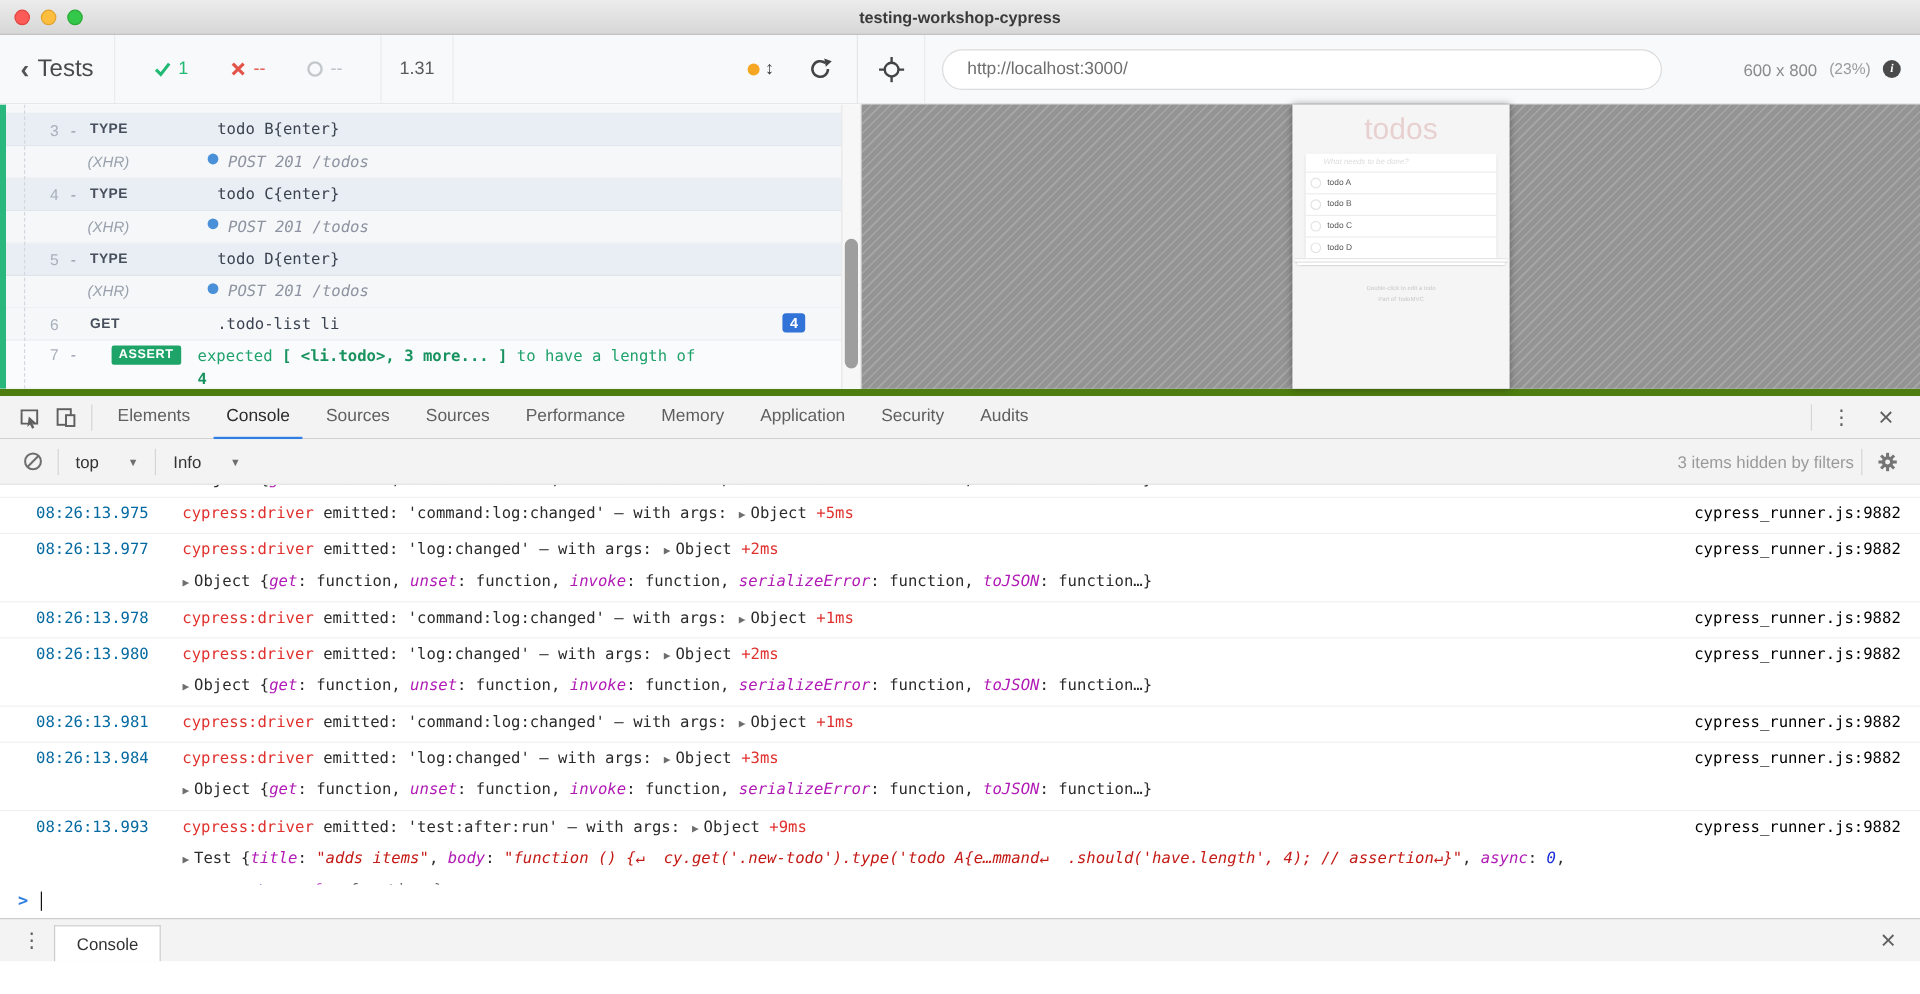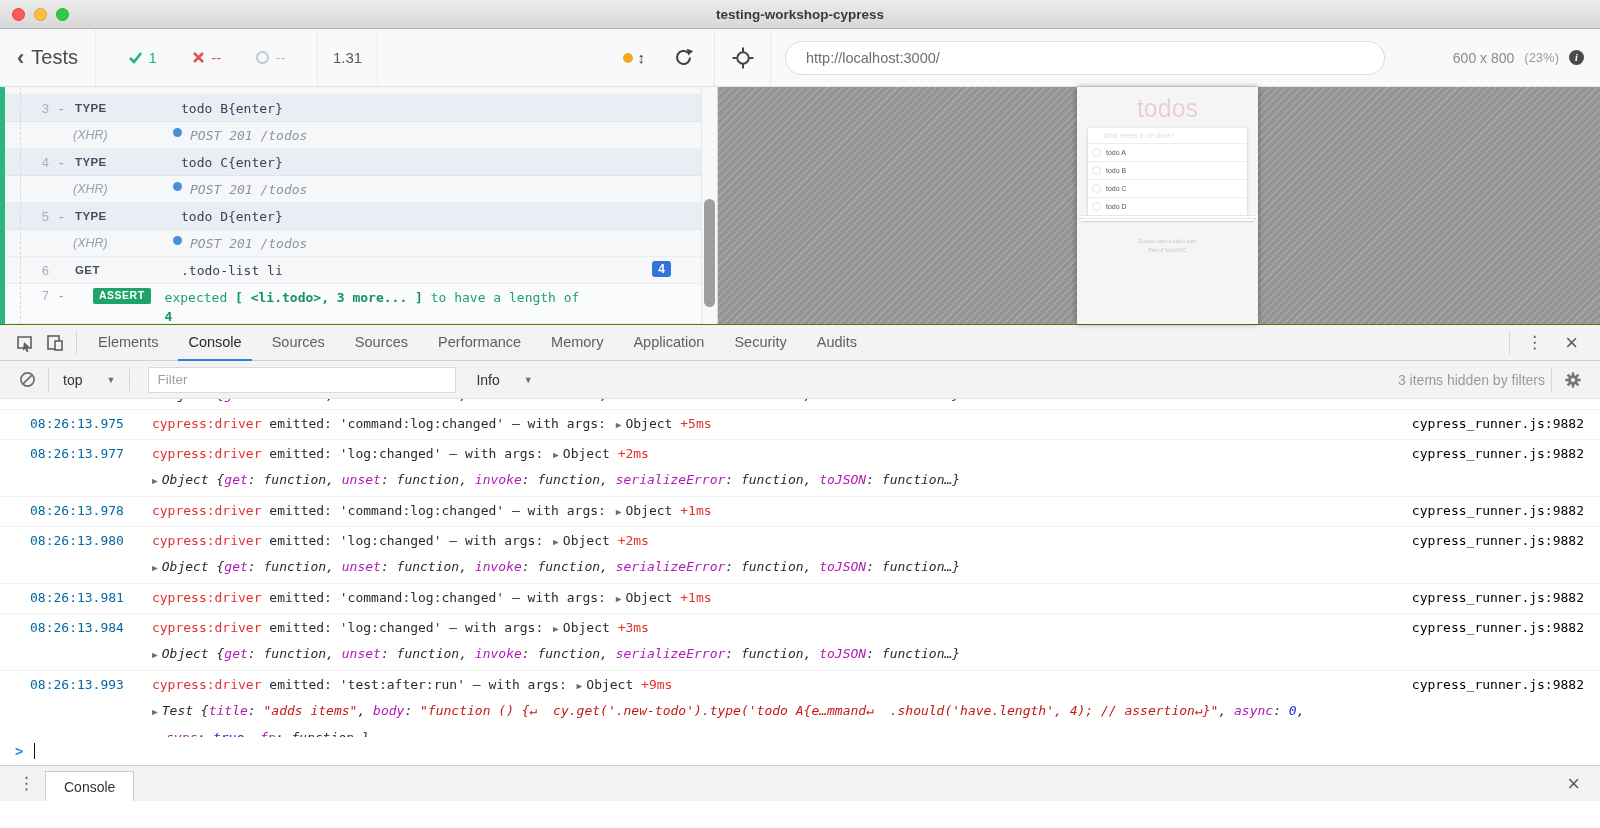--- a/index.html
+++ b/index.html
@@ -71,21 +71,21 @@
   .app-title{margin-top:7px;text-align:center;font-size:25px;font-weight:300;color:rgba(175,47,47,.18)}
   .todo-card{margin:5px 11px 0;background:#fff;box-shadow:0 1px 3px rgba(0,0,0,.2)}
   .todo-new{height:15px;display:flex;align-items:center;padding-left:15px;font-size:6.5px;font-style:italic;color:#ddd}
   .todo-item{height:18px;border-top:1px solid #ededed;display:flex;align-items:center;padding-left:18px;font-size:7px;color:#555;position:relative}
   .todo-item .circle{position:absolute;left:4px;top:3.5px;width:9px;height:9px;border:1px solid #e3e3e3;border-radius:50%}
   .stack{height:3px;background:#fff;border-top:1px solid #e6e6e6;box-shadow:0 1px 1px rgba(0,0,0,.15)}
   .stack.s1{margin:0 2px}.stack.s2{margin:0 4px}
   .app-footer{margin-top:16px;text-align:center;font-size:5px;color:#c9c9c9;line-height:9px}
 
   
-  .devtools{height:477px;border-top:1px solid #4d7c0f;display:flex;flex-direction:column;background:#fff}
+  .devtools{height:477px;border-top:6px solid #4d7c0f;display:flex;flex-direction:column;background:#fff}
   .dt-tabbar{height:36px;background:#f3f3f3;border-bottom:1px solid #d0d0d0;display:flex;align-items:center;padding:0 10px;flex:none}
   .dt-ico{width:30px;height:26px;display:flex;align-items:center;justify-content:center;background:none;border:none;cursor:pointer}
   .vsep{width:1px;height:22px;background:#d5d5d5;margin:0 6px}
   .dt-tab{padding:0 10px;margin:0 5px;font-size:14.5px;color:#5f5f5f;height:36px;line-height:35px;cursor:pointer;border-bottom:2px solid transparent}
   .dt-tab.active{color:#2b2b2b;border-bottom:2px solid #2f7fe3}
   .dt-tab-right{margin-left:auto;display:flex;align-items:center}
   .kebab{font-size:17px;color:#5f5f5f;padding:0 10px;cursor:pointer;background:none;border:none;letter-spacing:0}
   .xclose{font-size:22px;color:#5f5f5f;padding:0 12px;cursor:pointer;background:none;border:none;line-height:1}
 
   .dt-toolbar{height:38px;background:#f3f3f3;border-bottom:1px solid #e4e4e4;display:flex;align-items:center;padding:0 12px;flex:none}
@@ -102,21 +102,21 @@
   .c-line{white-space:pre;line-height:22px}
   .c-main{padding:3px 0}
   .c-preview{padding:0 0 4px 120px}
   .c-preview.cont{padding-left:136px}
   .c-time{color:#0369a1;margin-right:28px}
   .c-link{float:right;color:#000000;cursor:pointer;font-size:13px}
   .seg-ns{color:#e0312e}
   .seg-ms{color:#e0312e}
   .seg-p{color:#2b2b2b}
   .seg-arw{color:#6e6e6e;font-size:9.5px;margin:0 4px 0 2px;display:inline-block;cursor:pointer}
-  .seg-pi{color:#2b2b2b;font-style:italic}
+  .seg-pi{color:#2b2b2b;}
   .seg-prop{color:#b01ab5;font-style:italic}
   .seg-str{color:#c41a16;font-style:italic}
   .seg-num{color:#1c2cd8;font-style:italic}
 
   .dt-prompt{height:28px;display:flex;align-items:center;padding-left:15px;font-family:"DejaVu Sans Mono","Liberation Mono",monospace}
   .prompt-chev{color:#2f7fe3;font-weight:bold;font-size:14px}
   .caret-bar{width:1px;height:16px;background:#111;margin-left:11px}
 
   .dt-drawer{height:36px;background:#f3f3f3;border-top:1px solid #ccc;display:flex;align-items:center;padding:0 8px;flex:none;margin-top:auto}
   .drawer-tab{height:30px;margin-top:5px;background:#fff;border:1px solid #ccc;border-bottom:none;padding:0 18px;font-size:14px;color:#333;line-height:30px;cursor:pointer}
@@ -331,21 +331,20 @@
           <circle cx="8" cy="8" r="6.2" fill="none" stroke="#6e6e6e" stroke-width="1.6"></circle>
           <path d="M3.6 12.4L12.4 3.6" stroke="#6e6e6e" stroke-width="1.6"></path>
         </svg>
       </button>
       <span class="vsep"></span>
       <span class="dd">
         <span>top</span>
         <span class="caret">▼</span>
       </span>
       <span class="vsep"></span>
-      <input class="filter-input" type="text" placeholder="Filter" style="">
       <span class="dd">
         <span>Info</span>
         <span class="caret">▼</span>
       </span>
       <span class="hidden-info">3 items hidden by filters</span>
       <span class="vsep"></span>
       <button class="dt-ico">
         <svg width="18" height="18" viewBox="0 0 20 20">
           <g fill="#757575">
             <rect x="8.6" y="1.5" width="2.8" height="17"></rect>

